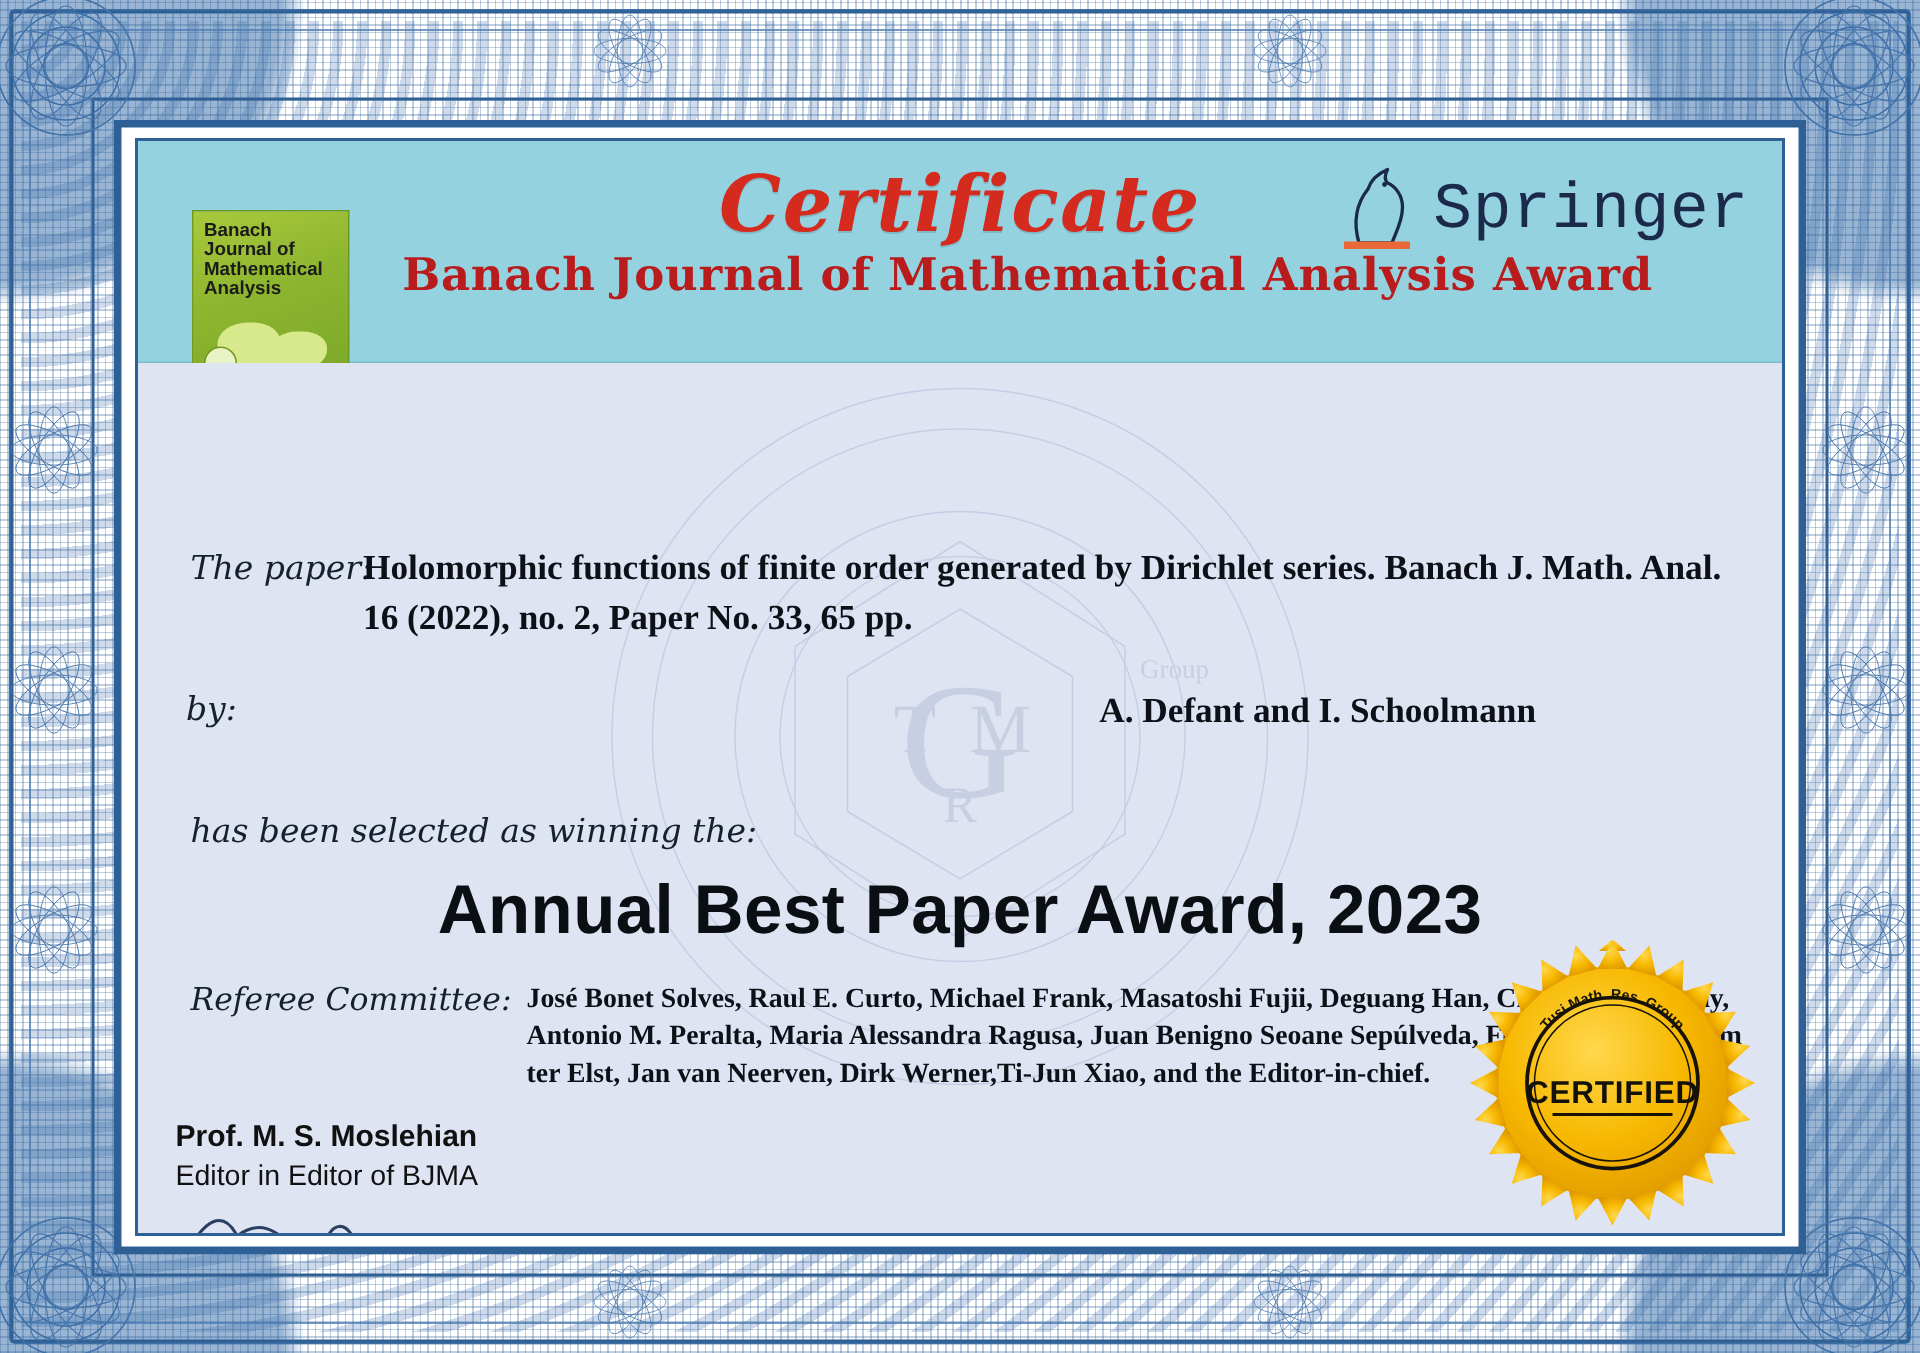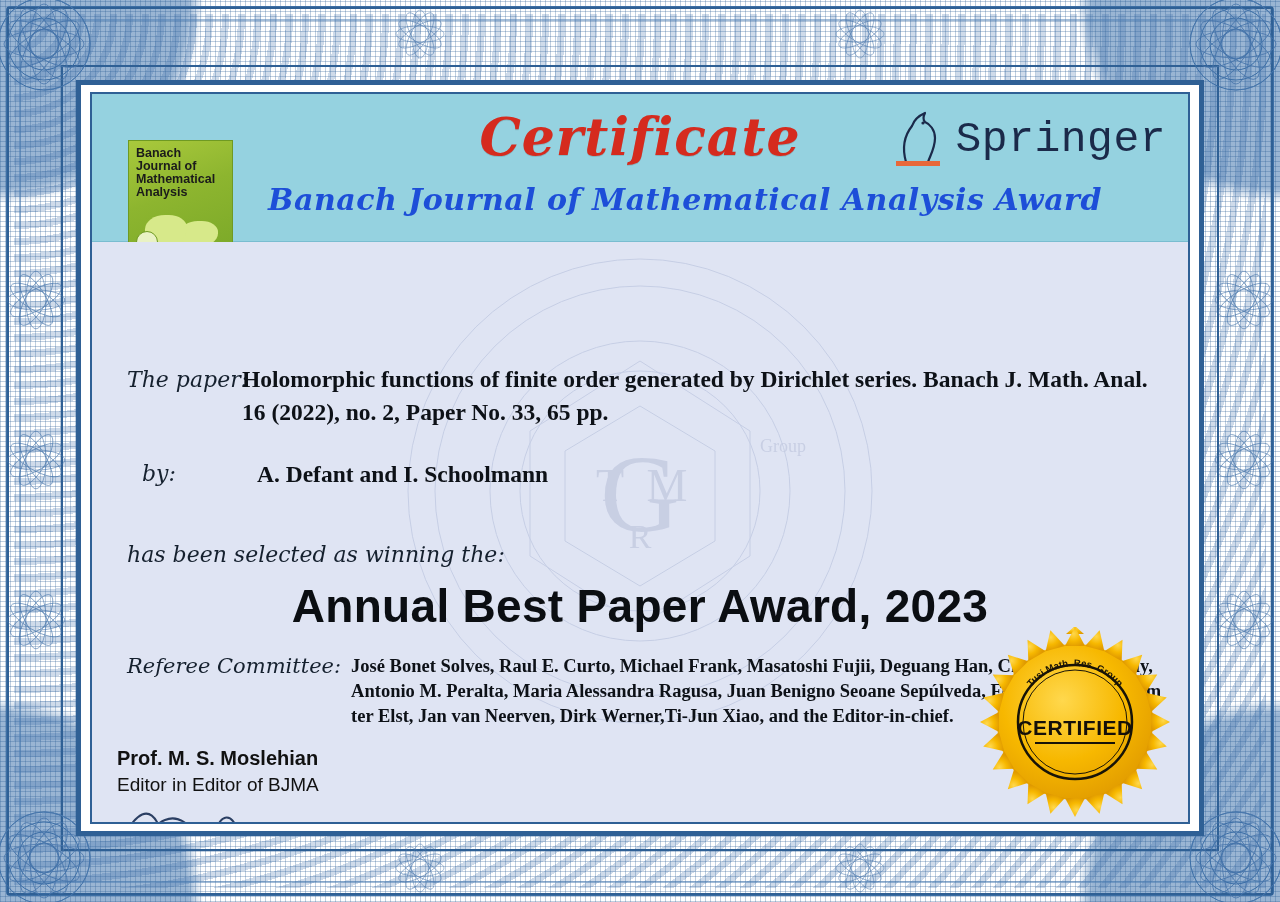--- a/index.html
+++ b/index.html
@@ -131,27 +131,26 @@
     font-family: "DejaVu Serif", serif;
     font-weight: bold;
     font-style: italic;
     font-size: 52px;
     letter-spacing: 1px;
     color: #d52b1e;
     text-shadow: 0 1px 0 rgba(0,0,0,.12);
   }
   .award-line {
     position: absolute;
-    left: 150px; right: 60px; top: 88px;
+    left: 150px; right: 60px; top: 72px;
     text-align: center;
     font-family: "DejaVu Serif", serif;
-    font-style: italic;
     font-weight: bold;
     font-size: 30px;
-    color: #1d4ed8;
+    color: #b91c1c;
     letter-spacing: .5px;
   }
   .springer {
     position: absolute;
     right: 22px; top: 14px;
     display: flex;
     align-items: center;
     gap: 12px;
   }
   .springer .knight {
@@ -211,22 +210,23 @@
   .paper-row {
     position: absolute;
     left: 35px; top: 121px;
     width: 1040px;
   }
   .paper-row .label-script { width: 115px; padding-top: 4px; }
   .paper-row .value-bold { flex: 1; }
 
   .by-row {
     position: absolute;
-    left: 50px; top: 216px;
+    left: 32px; top: 216px;
     width: 900px;
+    justify-content: space-between;
   }
   .by-row .label-script { width: 115px; padding-top: 3px; }
 
   .selected-line {
     position: absolute;
     left: 35px; top: 300px;
     font-family: "DejaVu Serif", serif;
     font-style: italic;
     font-size: 22px;
     color: #15202e;

